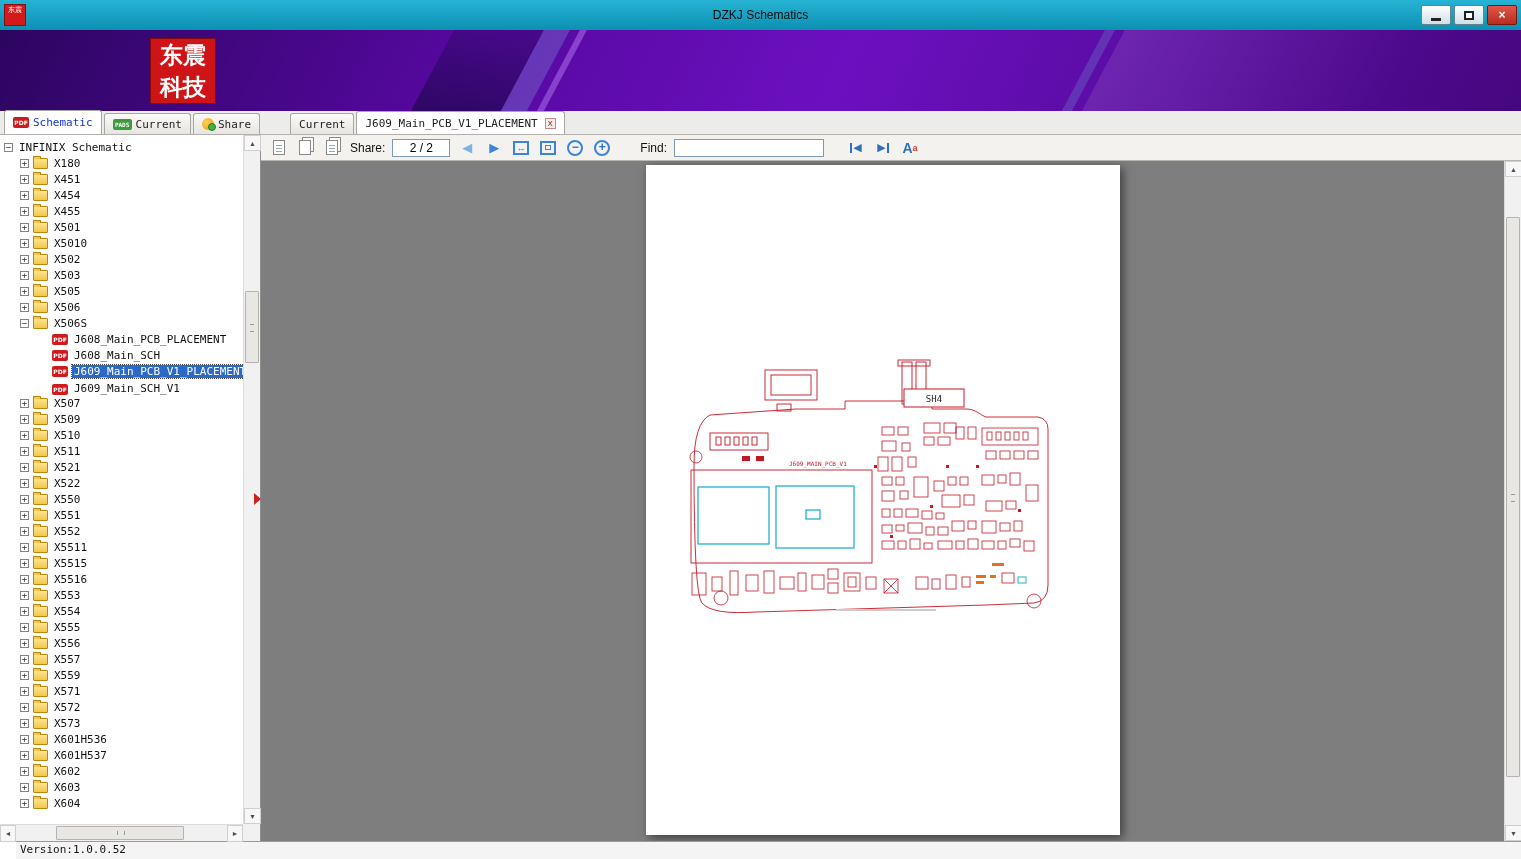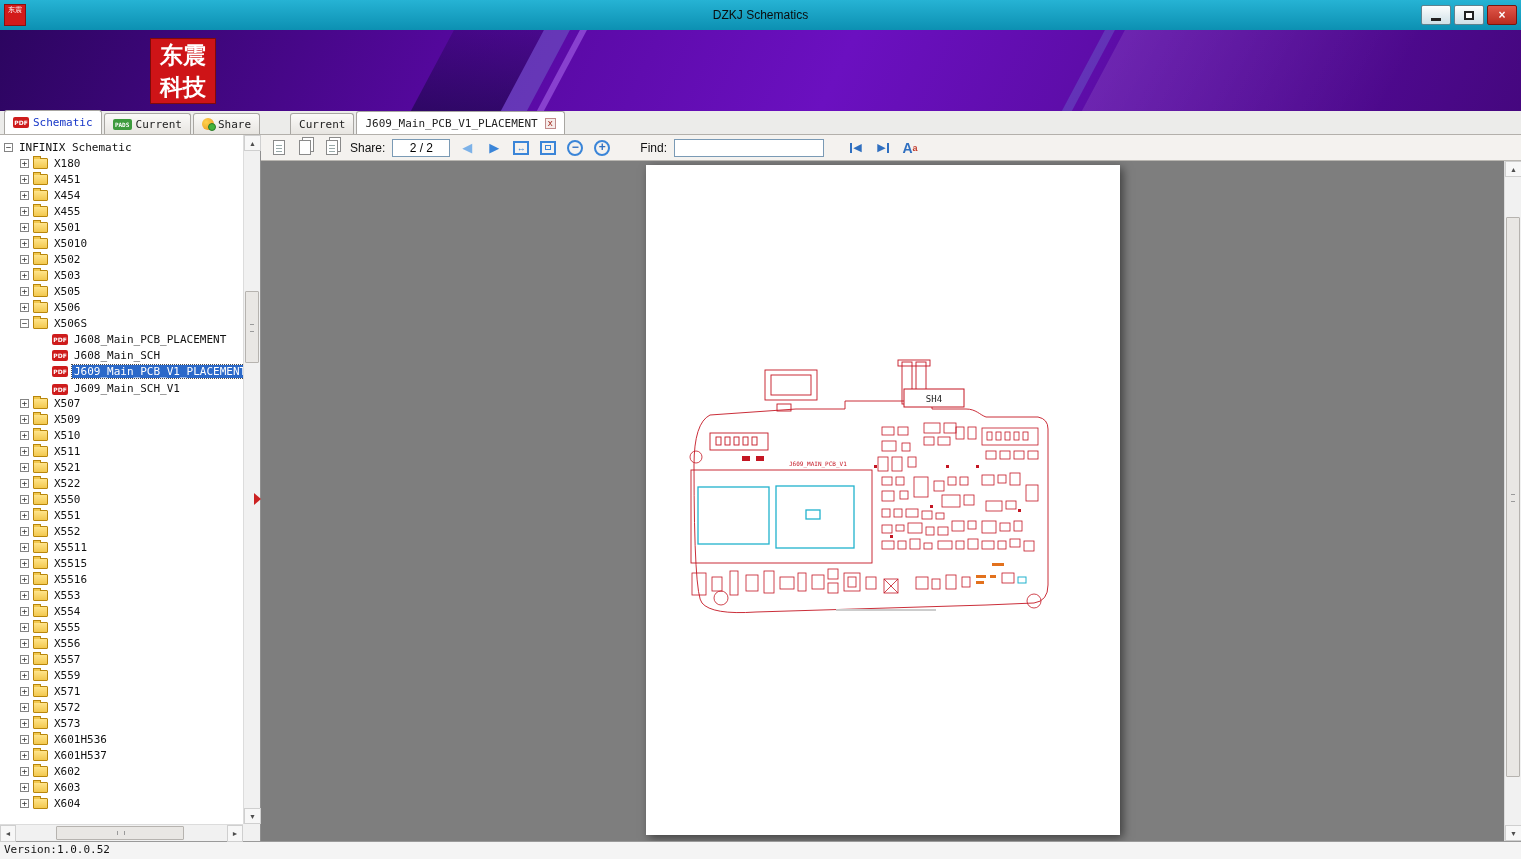--- a/index.html
+++ b/index.html
@@ -90,21 +90,21 @@
   .font-ic .bigA { color:#2f6fc0; font-size:14px; }
   .font-ic .smalla { color:#c23a2a; font-size:9px; vertical-align:super; }
 
   
   .viewer { flex:1; min-height:0; display:flex;text-align:center; }
   .canvas { flex:1; position:relative; background:#7e7e7e; overflow:hidden; }
   .pdf-page { position:absolute; top:4px; left:50%; margin-left:-237px; width:474px; height:670px; background:#fff; box-shadow:3px 3px 9px rgba(0,0,0,0.5); }
   .viewer .vscroll { width:17px; flex:none; }
 
   
-  .statusbar { height:18px; flex:none; display:flex; font:11px "DejaVu Sans Mono", monospace; border-top:1px solid #9a9a9a; }
+  .statusbar { height:18px; flex:none; display:flex; font:11px "DejaVu Sans Mono", monospace; border-top:1px solid #9a9a9a;margin-left:16px; }
   .status-left { flex:1; background:#f4f4f4; color:#111; padding:1px 4px; }
   .status-right { width:401px; background:#2b62a8; color:#fff; text-align:right; padding:1px 10px; }
 </style>
 </head>
 <body>
 
 <div class="window">
 
   <div class="titlebar">
     <div class="app-icon"><span>东震</span></div>

